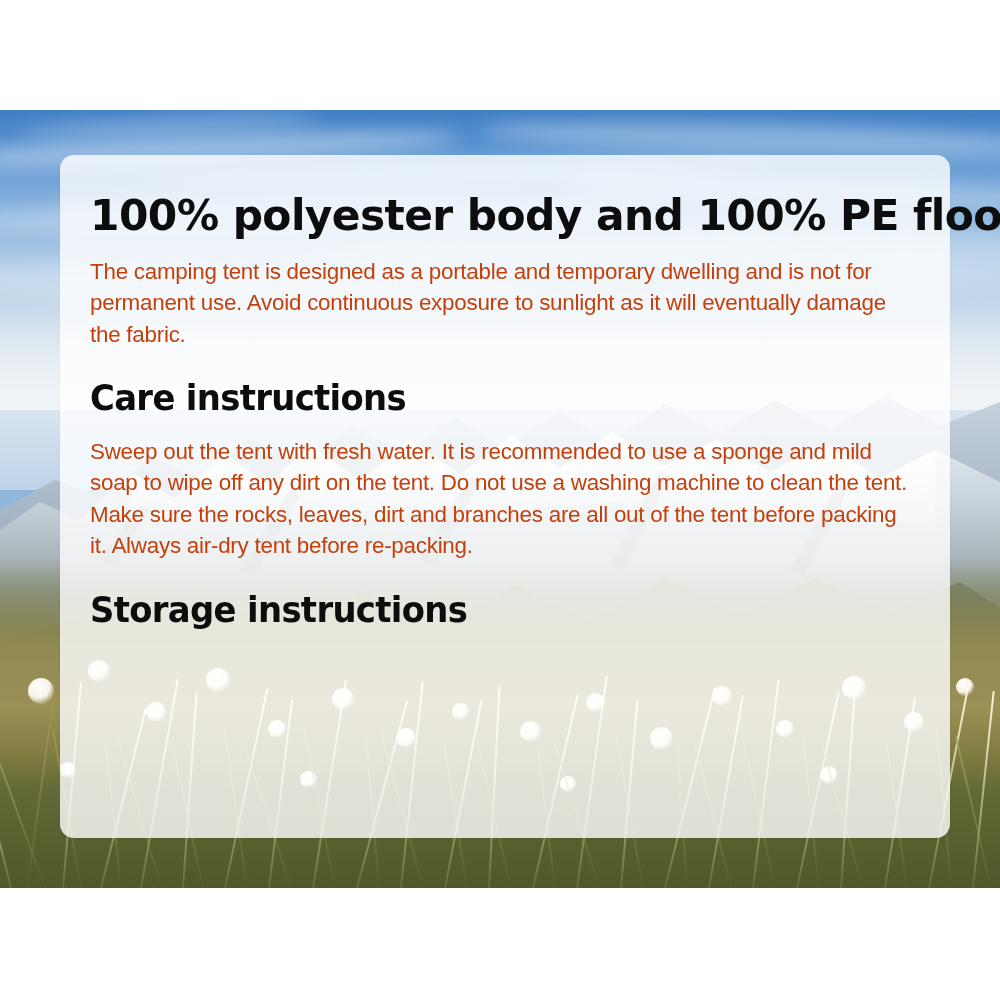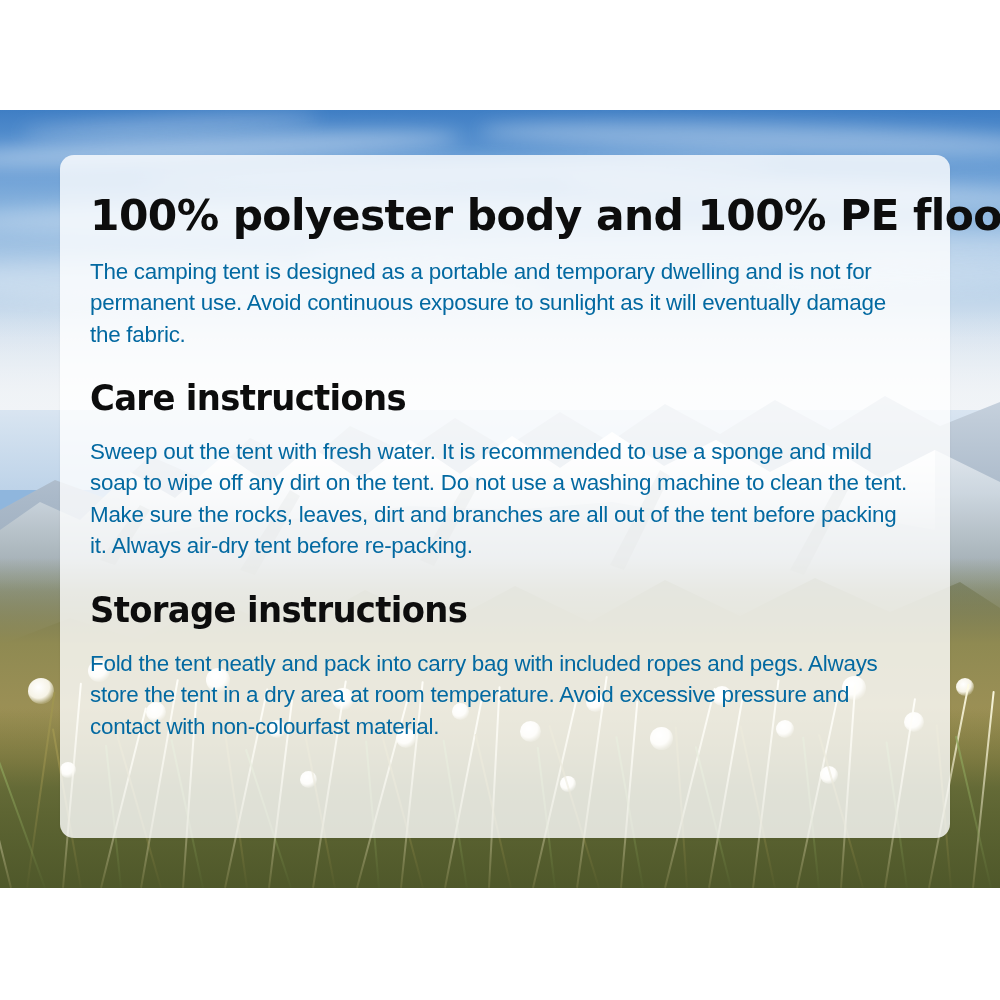--- a/index.html
+++ b/index.html
@@ -137,21 +137,21 @@
     transform:scaleX(.985);
     transform-origin:left center;
     margin-left:2px;
   }
 
   .body {
     font-family:"Liberation Sans", sans-serif;
     font-weight:400;
     font-size:22.4px;
     line-height:31.5px;
-    color:#0369a1;
+    color:#c2410c;
     letter-spacing:-.25px;
     max-width:828px;
     margin-left:2px;
   }
 
   .heading {
     font-family:"DejaVu Sans", sans-serif;
     font-weight:700;
     font-size:36px;
     letter-spacing:-.7px;
@@ -332,16 +332,15 @@
     <div class="sp-head-body"></div>
 
     <p class="body">Sweep out the tent with fresh water. It is recommended to use a sponge and mild soap to wipe off any dirt on the tent. Do not use a washing machine to clean the tent. Make sure the rocks, leaves, dirt and branches are all out of the tent before packing it. Always air-dry tent before re-packing.</p>
 
     <div class="sp-body-head"></div>
 
     <h2 class="heading">Storage instructions</h2>
 
     <div class="sp-head-body"></div>
 
-    <p class="body">Fold the tent neatly and pack into carry bag with included ropes and pegs. Always store the tent in a dry area at room temperature. Avoid excessive pressure and contact with non-colourfast material.</p>
   </div>
 
 </div>
 
 </body></html>

